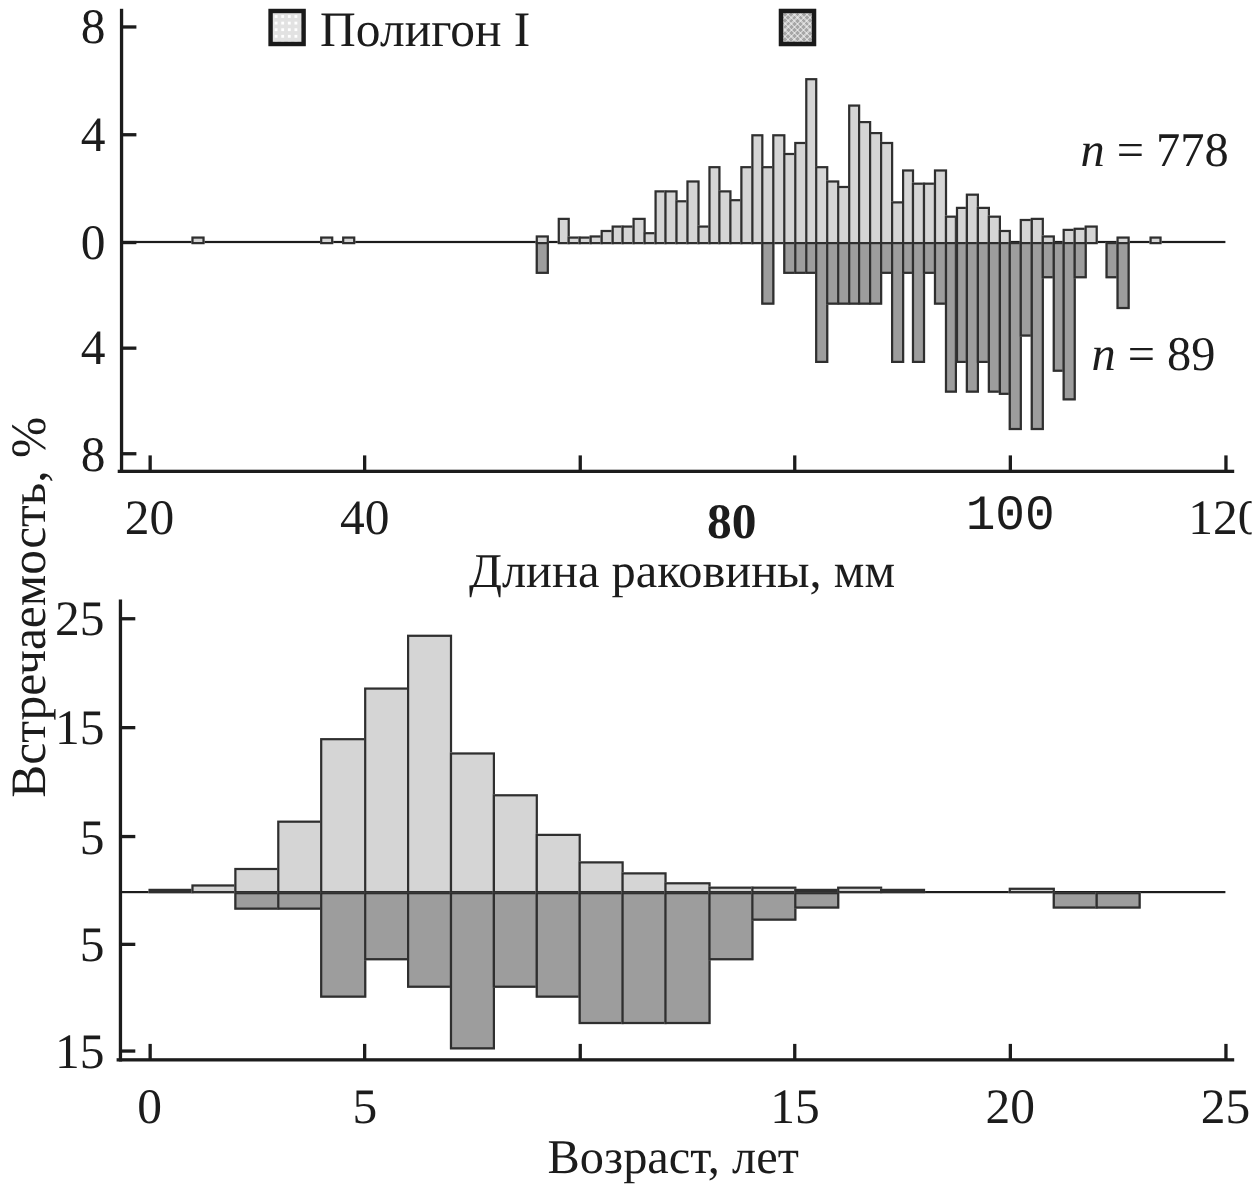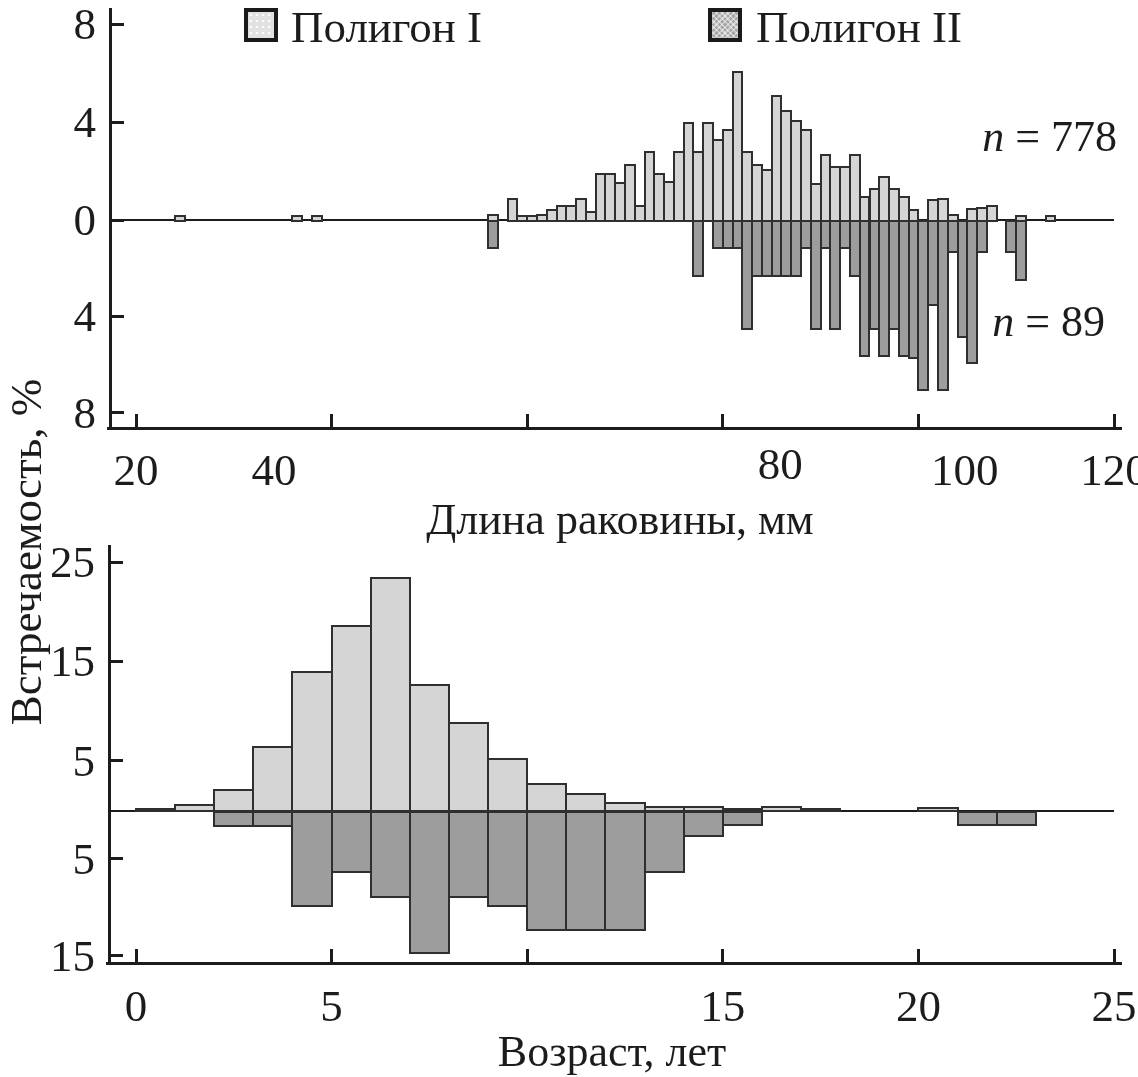--- a/index.html
+++ b/index.html
@@ -27,43 +27,42 @@
 </style>
 </head>
 <body>
 
 <div id="figure">
 
   <span class="legend-swatch swatch1" style="left:244px; top:8px;"></span>
   <span class="legend-label" style="left:291px; top:0px;">Полигон I</span>
 
   <span class="legend-swatch swatch2" style="left:708px; top:8px;"></span>
-  <span class="legend-label" style="left:756px; top:0px;">Полигон II</span>
 
   <div class="nlabel n431"><span class="ital">n</span> <span>= 778</span></div>
   <div class="nlabel n89"><span class="ital">n</span> <span>= 89</span></div>
 
   <div class="ylabel" style="left:26px; top:552px;">Встречаемость, %</div>
 
   <div class="xlabel" style="left:612px; top:1028px;">Возраст, лет</div>
   <div class="xlabel" style="left:620px; top:496px;">Длина раковины, мм</div>
 
   <div id="chart-length" class="chart-layer">
       <div class="axis" style="left: 108.5px; top: 8px; width: 3px; height: 421.5px;"></div>
       <div class="axis" style="left: 107px; top: 426.5px; width: 1015px; height: 3px;"></div>
       <div class="zeroline" style="left: 110px; top: 219px; width: 1004px; height: 2px;"></div>
       <div class="axis" style="left: 134.5px; top: 414px; width: 3px; height: 14px;"></div>
       <div class="ticklabel" style="left: 56px; top: 444px; width: 160px; text-align: center;">20</div>
       <div class="axis" style="left: 330.1px; top: 414px; width: 3px; height: 14px;"></div>
-      <div class="ticklabel" style="left: 251.6px; top: 444px; width: 160px; text-align: left; font-family: Liberation Serif, serif;">40</div>
+      <div class="ticklabel" style="left: 251.6px; top: 444px; width: 160px; text-align: center; font-family: Liberation Serif, serif;">40</div>
       <div class="axis" style="left: 525.7px; top: 414px; width: 3px; height: 14px;"></div>
       <div class="axis" style="left: 721.3px; top: 414px; width: 3px; height: 14px;"></div>
-      <div class="ticklabel" style="left: 642.8px; top: 438px; width: 160px; text-align: right;">80</div>
+      <div class="ticklabel" style="left: 642.8px; top: 448px; width: 160px; text-align: left; font-weight: bold;">80</div>
       <div class="axis" style="left: 916.9px; top: 414px; width: 3px; height: 14px;"></div>
-      <div class="ticklabel" style="left: 838.4px; top: 444px; width: 160px; text-align: right;">100</div>
+      <div class="ticklabel" style="left: 838.4px; top: 444px; width: 160px; text-align: center; font-family: Liberation Mono, monospace;">100</div>
       <div class="axis" style="left: 1112.5px; top: 414px; width: 3px; height: 14px;"></div>
       <div class="ticklabel" style="left: 1034px; top: 444px; width: 160px; text-align: center;">120</div>
       <div class="axis" style="left: 110px; top: 22.5px; width: 14px; height: 3px;"></div>
       <div class="ticklabel" style="left: -34px; top: -2px; width: 130px; text-align: right;">8</div>
       <div class="axis" style="left: 110px; top: 120.5px; width: 14px; height: 3px;"></div>
       <div class="ticklabel" style="left: -34px; top: 96px; width: 130px; text-align: right;">4</div>
       <div class="axis" style="left: 110px; top: 218.5px; width: 14px; height: 3px;"></div>
       <div class="ticklabel" style="left: -34px; top: 194px; width: 130px; text-align: right;">0</div>
       <div class="axis" style="left: 110px; top: 314.9px; width: 14px; height: 3px;"></div>
       <div class="ticklabel" style="left: -34px; top: 290.4px; width: 130px; text-align: right;">4</div>

